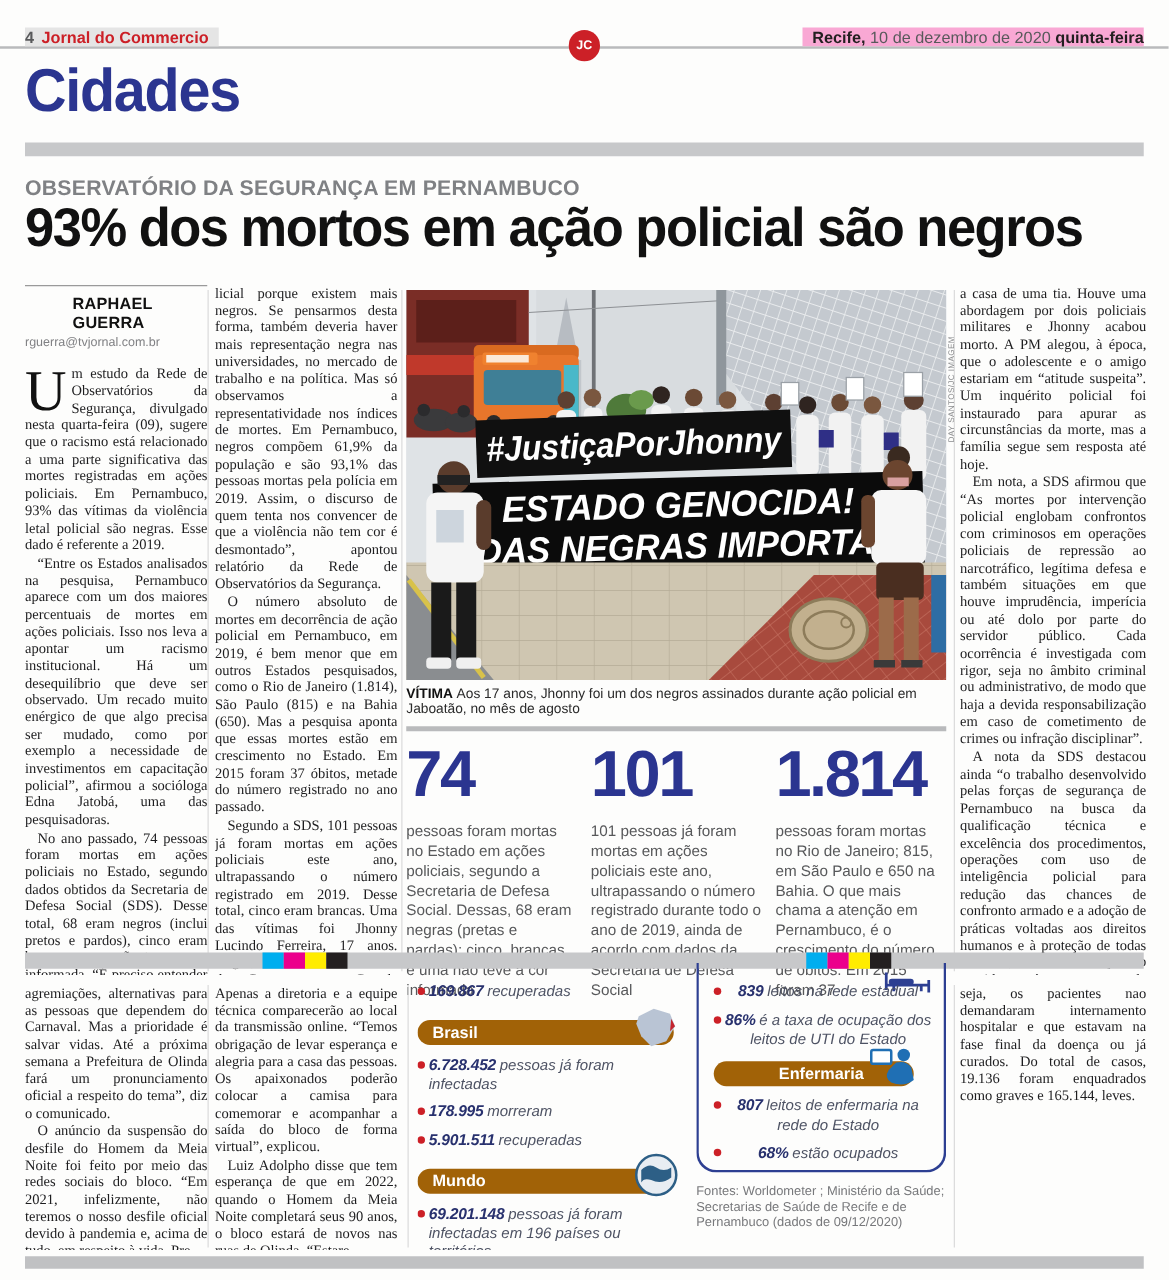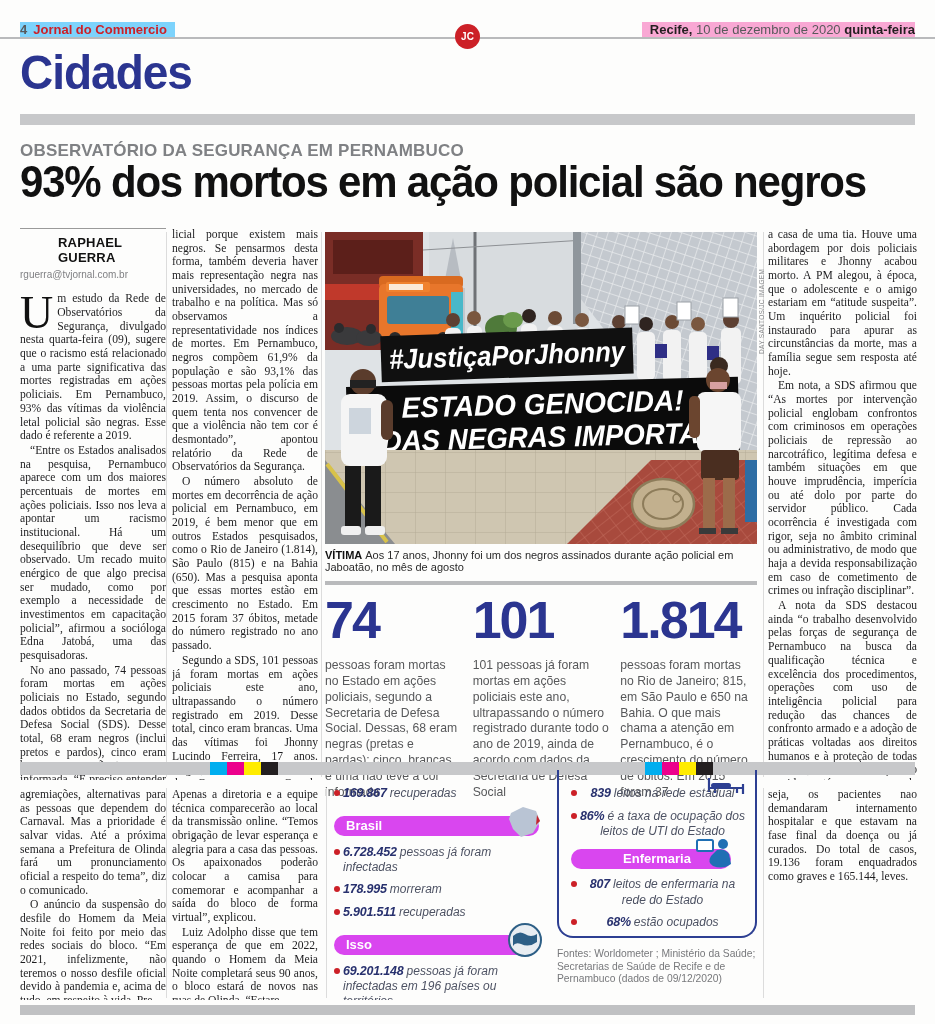--- a/index.html
+++ b/index.html
@@ -3,21 +3,21 @@
 <meta charset="utf-8">
 <style>
   * { margin:0; padding:0; box-sizing:border-box; }
   html,body { width:935px; height:1024px; background:#fdfdfc; overflow:hidden;
               font-family:"Liberation Serif", serif; color:#222; }
   .abs { position:absolute; }
   .page { position:relative; width:935px; height:1024px; }
 
   
   .header-rule { top:37px; left:0; width:935px; height:2px; background:#b9babc; }
-  .masthead-left { top:22px; left:20px; font-family:"Liberation Sans",sans-serif; font-size:13px; font-weight:bold; background:#7dd3fc; padding-right:8px; }
+  .masthead-left { top:22px; left:20px; font-family:"Liberation Sans",sans-serif; font-size:13px; font-weight:bold; background:#e5e5e5; padding-right:8px; }
   .page-num { color:#58595b; margin-right:6px; font-weight:bold; }
   .paper-name { color:#cc2027; }
   .jc-logo { top:24px; left:455px; width:25px; height:25px; border-radius:50%; background:#cc2027; color:#fff;
              font-family:"Liberation Sans",sans-serif; font-weight:bold; font-size:10px; display:flex; align-items:center; justify-content:center; }
   .masthead-right { top:22px; right:20px; font-family:"Liberation Sans",sans-serif; font-size:13px; color:#58595b; background:#f9a8d4; padding-left:8px; }
   .masthead-right b { color:#231f20; }
 
   .section-title { top:44px; left:20px; font-family:"Liberation Sans",sans-serif; font-size:46px; font-weight:bold;
                    color:#2b3590; letter-spacing:-1px; transform:scaleY(1.05); transform-origin:left top; }
 
@@ -66,21 +66,21 @@
 
   
   .bcol { top:788px; height:212px; overflow:hidden; font-size:11.6px; line-height:1.18; text-align:justify; color:#1d1d1f; }
   .colA { left:20px; width:146px; } .colB { left:172px; width:146px; } .colE { left:768px; width:149px; }
   .bcol p + p { text-indent:10px; margin-top:1px; }
 
   .covid-col { top:786px; left:334px; width:214px; height:214px; overflow:hidden; font-family:"Liberation Sans",sans-serif; }
   .stat-line { position:relative; padding-left:9px; font-size:12px; color:#4d5263; line-height:1.25; margin-bottom:7px;font-style:italic; }
   .stat-line .dot { position:absolute; left:0; top:4px; width:6px; height:6px; border-radius:50%; background:#cc2027; }
   .stat-line b { color:#28316e; font-size:12.5px; letter-spacing:-.2px; margin-right:3px; }
-  .red-banner { position:relative; background:#d946ef; color:#fff; font-weight:bold; font-size:13px;
+  .red-banner { position:relative; background:#a16207; color:#fff; font-weight:bold; font-size:13px;
                 border-radius:10px; height:20px; line-height:20px; padding-left:12px; margin:14px 0 9px 0; width:205px; }
   .banner-icon { position:absolute; right:-4px; top:-13px; }
 
   .beds-box { top:770px; left:557px; width:200px; height:168px; border:2.5px solid #2d3f92; border-top:none;
               border-radius:0 0 16px 16px; padding:16px 10px 6px 12px; font-family:"Liberation Sans",sans-serif;text-align:center; }
   .beds-box .red-banner { width:160px; margin:10px 0 8px 0; }
   .bed-icon { position:absolute; top:6px; right:10px; }
   .sources { top:948px; left:557px; width:205px; font-family:"Liberation Sans",sans-serif; font-size:10.3px; line-height:1.22; color:#77787b; }
 
   .bar-bottom { top:1005px; left:20px; width:895px; height:10px; background:#c0c1c3; }
@@ -334,21 +334,21 @@
       <span class="dot"></span><b>6.728.452</b><span>pessoas já foram infectadas</span>
     </div>
     <div class="stat-line">
       <span class="dot"></span><b>178.995</b><span>morreram</span>
     </div>
     <div class="stat-line">
       <span class="dot"></span><b>5.901.511</b><span>recuperadas</span>
     </div>
 
     <div class="red-banner">
-      <span>Isso</span>
+      <span>Mundo</span>
       <svg class="banner-icon" width="36" height="36" viewBox="0 0 36 36">
         <circle cx="18" cy="18" r="16" fill="#e8edf2" stroke="#2d5f86" stroke-width="2"></circle>
         <path d="M6 14 Q12 8 18 12 Q24 16 30 12 L30 20 Q22 26 14 22 Q8 20 6 24 Z" fill="#2d5f86"></path>
       </svg>
     </div>
     <div class="stat-line">
       <span class="dot"></span><b>69.201.148</b><span>pessoas já foram infectadas em 196 países ou territórios</span>
     </div>
 
   </div>

